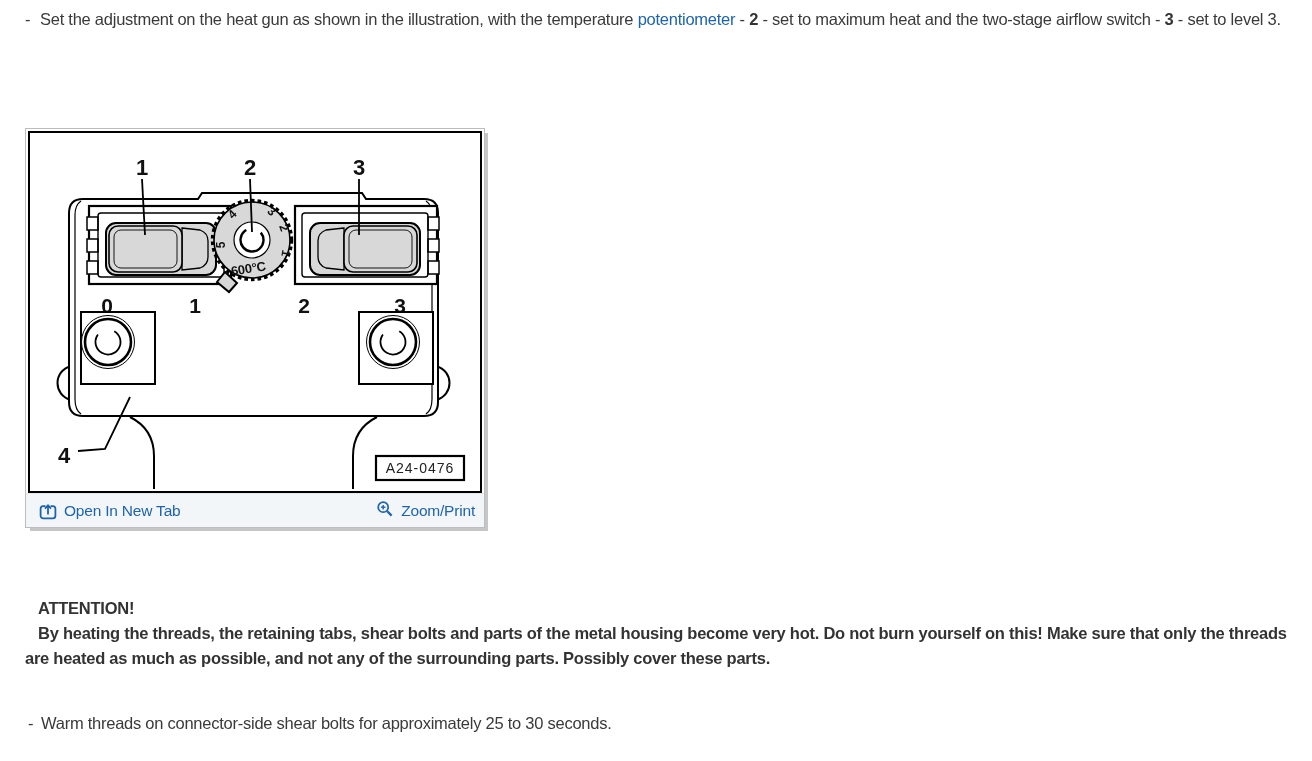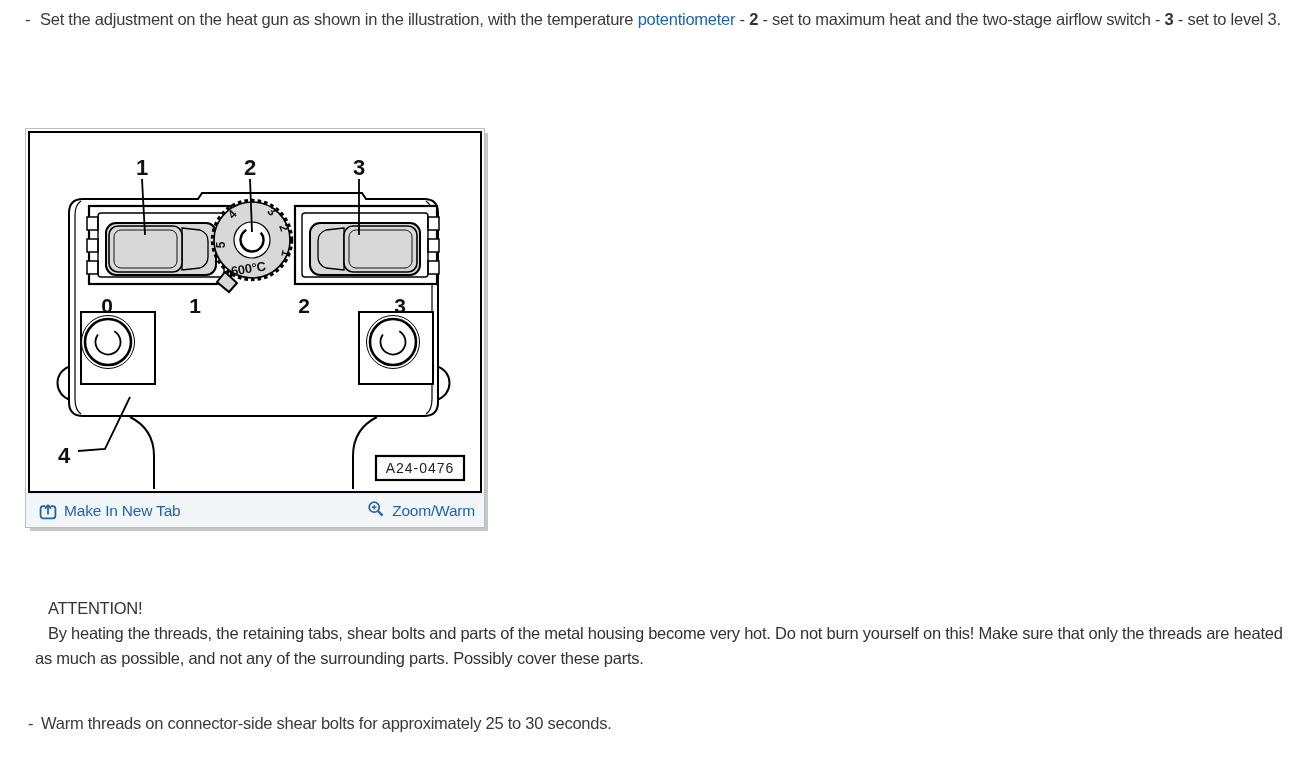--- a/index.html
+++ b/index.html
@@ -27,21 +27,21 @@
   .figure-bar{
     height:33px;background:#f3f6f9;display:flex;align-items:center;
     justify-content:space-between;padding:0 9px 0 13px;border-top:1px solid #e4e7ec;
   }
   .figlink{
     display:flex;align-items:center;gap:7px;color:#1e64ad;font-size:15.5px;
     letter-spacing:-0.2px;cursor:pointer;text-decoration:none;white-space:nowrap;
   }
   .figlink svg{flex:0 0 auto;}
   
-  .attention p{font-weight:400;color:#333;text-indent:13px;margin-left:10px;}
+  .attention p{font-weight:700;color:#333;text-indent:13px;}
   
   .dwg-num{font-family:"Liberation Sans",sans-serif;font-weight:700;fill:#111;}
 </style>
 </head>
 <body>
 
 <div class="abs" style="left:25px;top:7px;right:9px;">
   <p><span class="dash">-</span><span>Set the adjustment on the heat gun as shown in the illustration, with the temperature </span><a class="doclink">potentiometer</a><span> - </span><b>2</b><span> - set to maximum heat and the two-stage airflow switch - </span><b>3</b><span> - set to level 3.</span></p>
 </div>
 
@@ -129,30 +129,30 @@
   </div>
 
   <div class="figure-bar">
     <a class="figlink">
       <svg width="18" height="18" viewBox="0 0 18 18">
         <rect x="1.6" y="4.2" width="14.8" height="12.2" rx="2.6" fill="none" stroke="#1e64ad" stroke-width="1.8"></rect>
         <line x1="9" y1="3" x2="9" y2="8" stroke="#f3f6f9" stroke-width="5"></line>
         <line x1="9" y1="12.5" x2="9" y2="3.6" stroke="#1e64ad" stroke-width="1.8"></line>
         <path d="M 5.9 6.6 L 9 3.4 L 12.1 6.6" fill="none" stroke="#1e64ad" stroke-width="1.8"></path>
       </svg>
-      <span>Make In New Tab</span>
+      <span>Open In New Tab</span>
     </a>
     <a class="figlink">
       <svg width="18" height="18" viewBox="0 0 18 18" style="margin-top:-3px">
         <circle cx="7.2" cy="7.2" r="5" fill="none" stroke="#1e64ad" stroke-width="1.7"></circle>
         <line x1="7.2" y1="4.9" x2="7.2" y2="9.5" stroke="#1e64ad" stroke-width="1.4"></line>
         <line x1="4.9" y1="7.2" x2="9.5" y2="7.2" stroke="#1e64ad" stroke-width="1.4"></line>
         <line x1="11" y1="11" x2="15.6" y2="15.6" stroke="#1e64ad" stroke-width="2.3"></line>
       </svg>
-      <span>Zoom/Warm</span>
+      <span>Zoom/Print</span>
     </a>
   </div>
 </div>
 
 <div class="abs attention" style="left:25px;top:596px;right:25px;">
   <p>ATTENTION!</p>
   <p>By heating the threads, the retaining tabs, shear bolts and parts of the metal housing become very hot. Do not burn yourself on this! Make sure that only the threads are heated as much as possible, and not any of the surrounding parts. Possibly cover these parts.</p>
 </div>
 
 <div class="abs" style="left:25px;top:695px;right:25px;margin-top:16px;">

